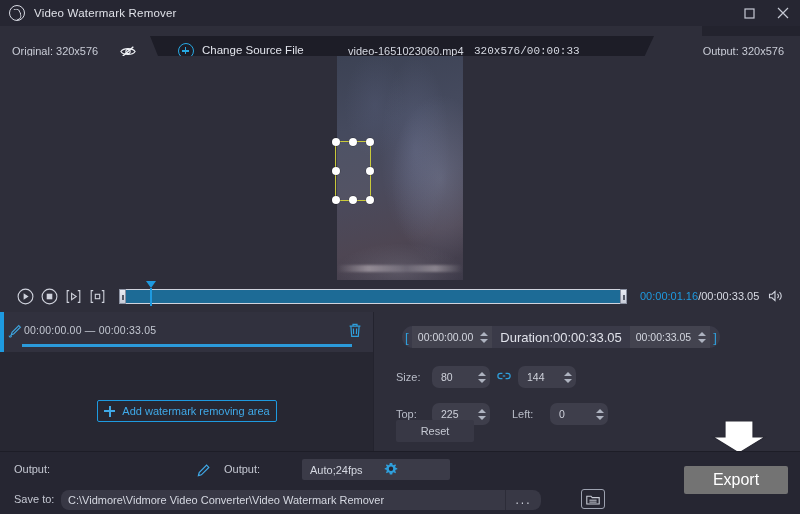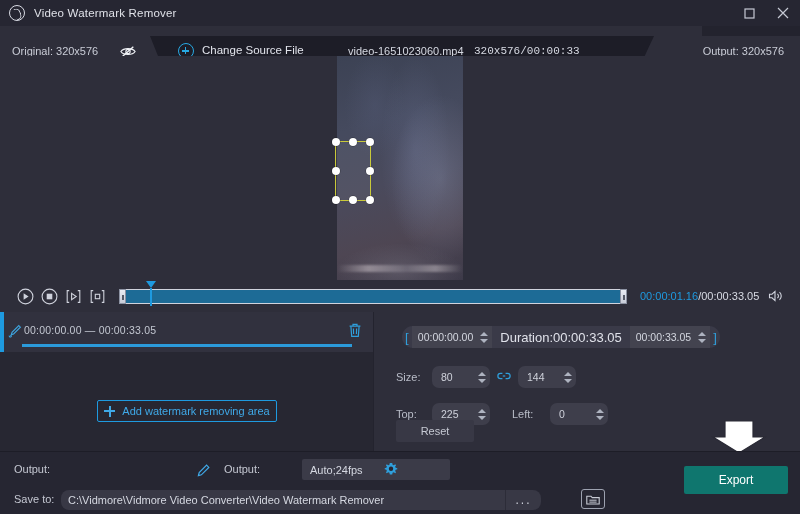--- a/index.html
+++ b/index.html
@@ -271,23 +271,23 @@
     display: flex; align-items: center; justify-content: center;
     letter-spacing: 2px; color: #cfd2db; font-size: 12px;
   }
   .folder-btn {
     position: absolute; left: 581px; top: 489px; width: 24px; height: 20px;
     border: 1px solid #9da2b0; border-radius: 3px;
     display: flex; align-items: center; justify-content: center; color: #c8cbd5;
   }
   .export-btn {
     position: absolute; left: 684px; top: 466px; width: 104px; height: 28px;
-    background: #0f766e; border-radius: 2px;
+    background: #737373; border-radius: 2px;
     display: flex; align-items: center; justify-content: center;
-    font-size: 12px; color: #ffffff;
+    font-size: 16px; color: #ffffff;
   }
 </style>
 </head>
 <body>
 
 <div class="app">
 
   <div class="titlebar">
     <div class="logo"></div>
     <div class="app-title">Video Watermark Remover</div>

